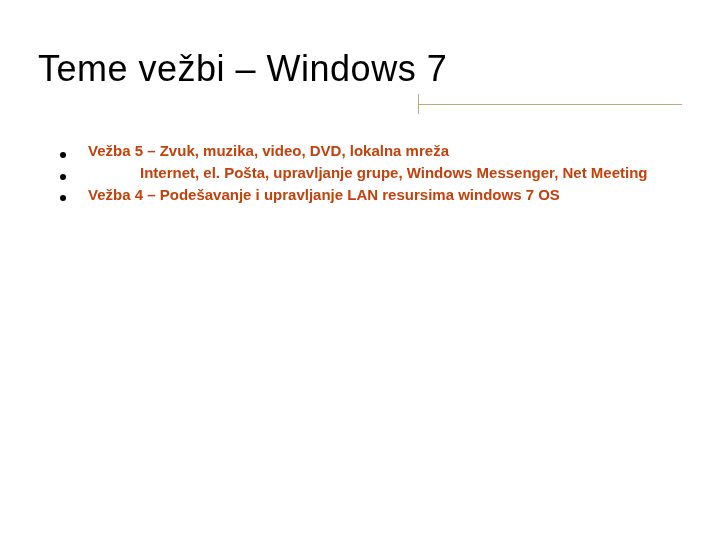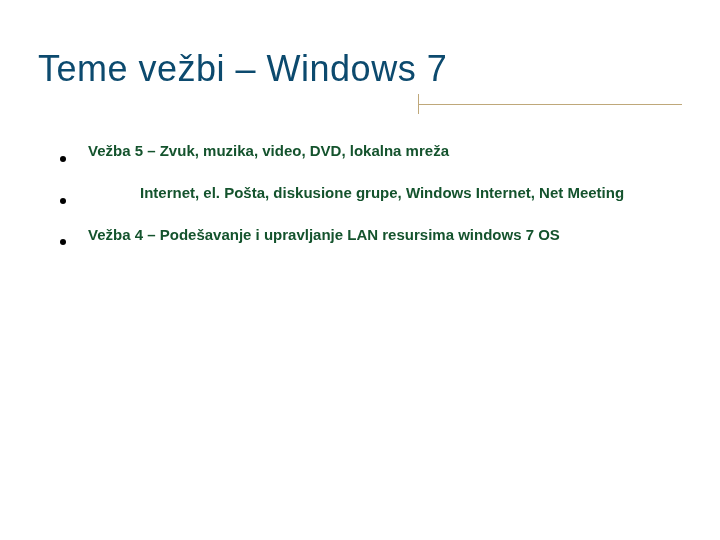--- a/index.html
+++ b/index.html
@@ -8,21 +8,21 @@
       height: 540px;
       background: #fff;
       font-family: Arial, Helvetica, sans-serif;
       color: #000;
       padding: 48px 38px 0 38px;
       position: relative;
     }
     .title {
       font-size: 36px;
       font-weight: 400;
-      color: #0c4a6e;
+      color: #000000;
       margin-bottom: 4px;
       letter-spacing: 0.5px;
     }
     .divider-wrap {
       display: flex;
       align-items: center;
       margin-left: 0;
       margin-top: 2px;
       margin-bottom: 26px;
       padding-left: 380px;
@@ -36,27 +36,26 @@
       height: 1px;
       flex: 1;
       background: #bfa87a;
       margin-left: 0;
     }
     .list {
       padding-left: 22px;
     }
     .list-item {
       display: flex;
-      align-items: flex-end;
+      align-items: center;
       font-size: 15px;
       font-weight: 700;
-      color: #14532d;
+      color: #c2410c;
       line-height: 1.45;
       margin-bottom: 0;
-      margin-top: 20px;
     }
     .bullet {
       width: 6px;
       height: 6px;
       border-radius: 50%;
       background: #000;
       flex: 0 0 auto;
       margin-top: 8px;
       margin-right: 22px;
     }
@@ -78,19 +77,19 @@
   <div class="divider-line"></div>
 </div>
 
 <div class="list">
   <div class="list-item">
     <span class="bullet"></span>
     <span class="item-text">Vežba 5 – Zvuk, muzika, video, DVD, lokalna mreža</span>
   </div>
   <div class="list-item">
     <span class="bullet"></span>
-    <span class="item-text indent">Internet, el. Pošta, diskusione grupe, Windows Internet, Net Meeting</span>
+    <span class="item-text indent">Internet, el. Pošta, upravljanje grupe, Windows Messenger, Net Meeting</span>
   </div>
   <div class="list-item">
     <span class="bullet"></span>
     <span class="item-text">Vežba 4 – Podešavanje i upravljanje LAN resursima windows 7 OS</span>
   </div>
 </div>
 
 </body></html>

